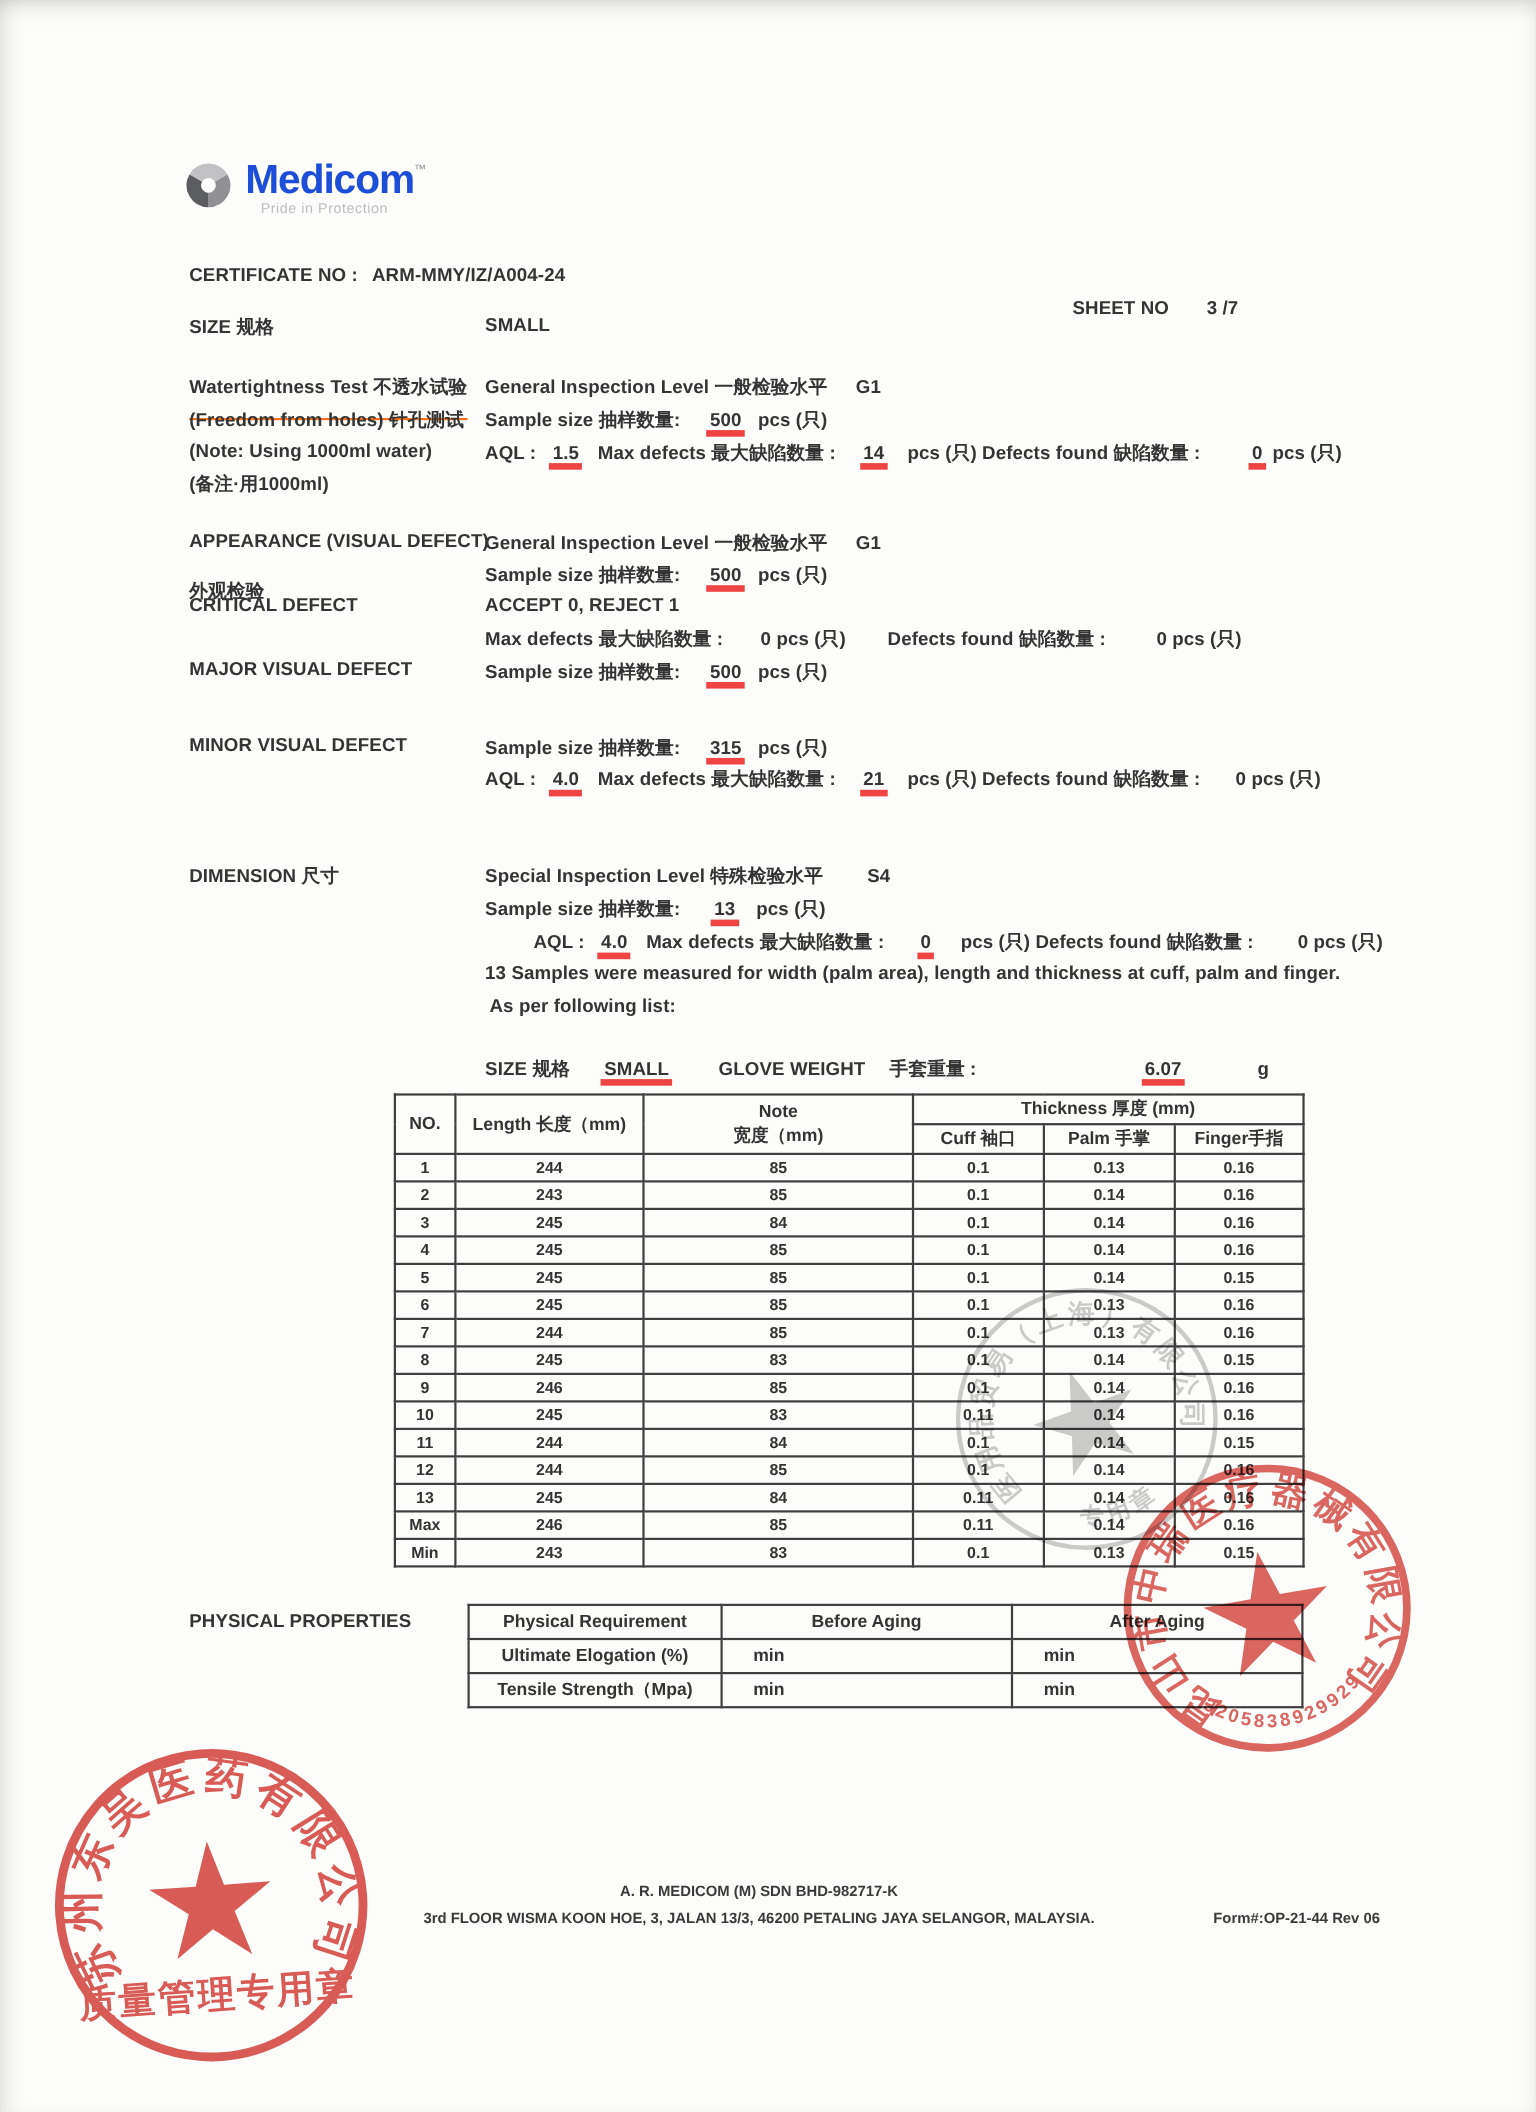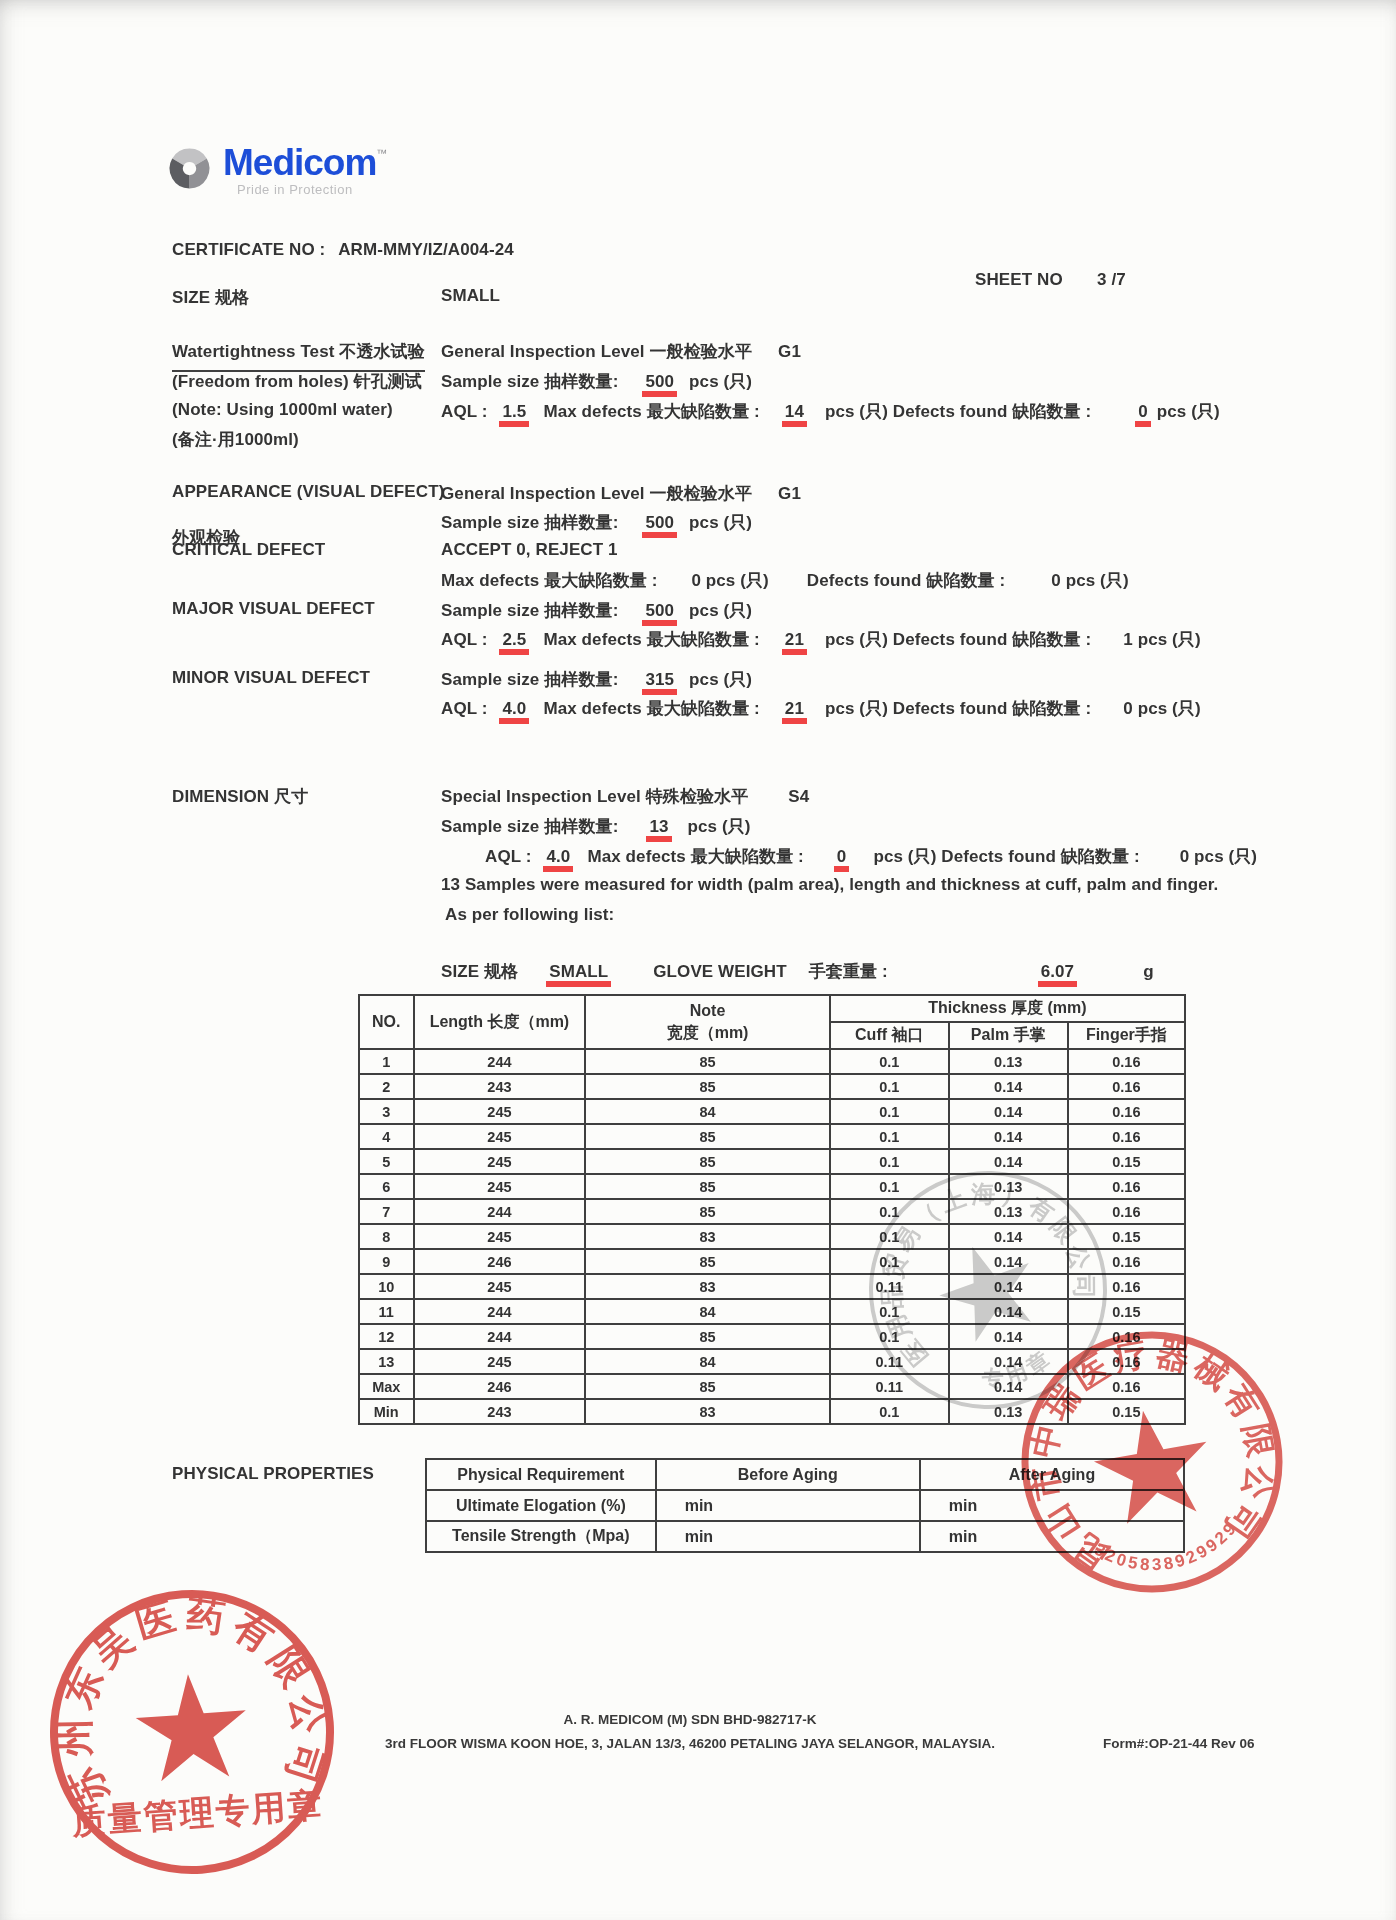--- a/index.html
+++ b/index.html
@@ -7,21 +7,21 @@
     position:relative; width:1396px; height:1920px; margin:0 auto;
     background:#fcfcfa; overflow:hidden;
     font-family:"Liberation Sans","DejaVu Sans",sans-serif; color:#333;
     box-shadow:inset 0 16px 22px -16px rgba(150,150,150,.5),
                inset 16px 0 22px -16px rgba(160,160,160,.4),
                inset -10px 0 18px -14px rgba(180,180,180,.35);
   }
   .abs{position:absolute; white-space:nowrap;}
   .line{font-size:17px; font-weight:700; color:#343434; letter-spacing:.1px;}
   .line .u{border-bottom:6px solid #ef4444; padding:0 3px;}
-  .title-underline{border-bottom:2px solid #404040; padding-bottom:9px;}
+  .title-underline{border-bottom:2px solid #f97316; padding-bottom:19px;}
   
   .logo{display:flex; align-items:flex-start; gap:10px;}
   .brandwrap{line-height:1;}
   .brand{font-size:37px; font-weight:700; color:#1d4ed8; letter-spacing:-1px;}
   .tm{font-size:11px; color:#8a8a8e; vertical-align:18px;}
   .tagline{display:block; font-size:13px; color:#bdbdbf; font-weight:400; margin:2px 0 0 14px; letter-spacing:.5px;}
   
   table{border-collapse:collapse; table-layout:fixed;}
   .dimtable{width:828px;}
   .dimtable th,.dimtable td{border:2px solid #3f3f3f; text-align:center; color:#333;}
@@ -80,21 +80,20 @@
   <div class="abs line" style="left:172px; top:482px;">APPEARANCE (VISUAL DEFECT)</div>
   <div class="abs line" style="left:172px; top:526px;text-align:right;">外观检验</div>
   <div class="abs line" style="left:172px; top:540px;">CRITICAL DEFECT</div>
   <div class="abs line" style="left:441px; top:482px;"><span>General Inspection Level 一般检验水平</span><span style="margin-left: 26px;">G1</span></div>
   <div class="abs line" style="left:441px; top:511px;"><span>Sample size 抽样数量:</span><span class="u" style="margin-left: 24px;">500</span><span style="margin-left: 12px;">pcs (只)</span></div>
   <div class="abs line" style="left:441px; top:540px;"><span>ACCEPT 0, REJECT 1</span></div>
   <div class="abs line" style="left:441px; top:569px;"><span>Max defects 最大缺陷数量 :</span><span style="margin-left: 34px;">0 pcs (只)</span><span style="margin-left: 38px;">Defects found 缺陷数量 :</span><span style="margin-left: 46px;">0 pcs (只)</span></div>
 
   <div class="abs line" style="left:172px; top:599px;">MAJOR VISUAL DEFECT</div>
   <div class="abs line" style="left:441px; top:599px;"><span>Sample size 抽样数量:</span><span class="u" style="margin-left: 24px;">500</span><span style="margin-left: 12px;">pcs (只)</span></div>
-  <div class="abs line" style="left:441px; top:628px;"><span>AQL :</span><span class="u" style="margin-left: 12px;">2.5</span><span style="margin-left: 14px;">Max defects 最大缺陷数量 :</span><span class="u" style="margin-left: 22px;">21</span><span style="margin-left: 18px;">pcs (只) Defects found 缺陷数量 :</span><span style="margin-left: 32px;">1 pcs (只)</span></div>
 
   <div class="abs line" style="left:172px; top:668px;">MINOR VISUAL DEFECT</div>
   <div class="abs line" style="left:441px; top:668px;"><span>Sample size 抽样数量:</span><span class="u" style="margin-left: 24px;">315</span><span style="margin-left: 12px;">pcs (只)</span></div>
   <div class="abs line" style="left:441px; top:697px;"><span>AQL :</span><span class="u" style="margin-left: 12px;">4.0</span><span style="margin-left: 14px;">Max defects 最大缺陷数量 :</span><span class="u" style="margin-left: 22px;">21</span><span style="margin-left: 18px;">pcs (只) Defects found 缺陷数量 :</span><span style="margin-left: 32px;">0 pcs (只)</span></div>
 
   <div class="abs line" style="left:172px; top:785px;">DIMENSION 尺寸</div>
   <div class="abs line" style="left:441px; top:785px;"><span>Special Inspection Level 特殊检验水平</span><span style="margin-left: 40px;">S4</span></div>
   <div class="abs line" style="left:441px; top:815px;"><span>Sample size 抽样数量:</span><span class="u" style="margin-left: 28px;">13</span><span style="margin-left: 16px;">pcs (只)</span></div>
   <div class="abs line" style="left:441px; top:845px;margin-left:44px;"><span>AQL :</span><span class="u" style="margin-left: 12px;">4.0</span><span style="margin-left: 14px;">Max defects 最大缺陷数量 :</span><span class="u" style="margin-left: 30px;">0</span><span style="margin-left: 24px;">pcs (只)  Defects found 缺陷数量 :</span><span style="margin-left: 40px;">0 pcs (只)</span></div>
   <div class="abs line" style="left:441px; top:875px;"><span>13 Samples were measured for width (palm area), length and thickness at cuff, palm and finger.</span></div>

